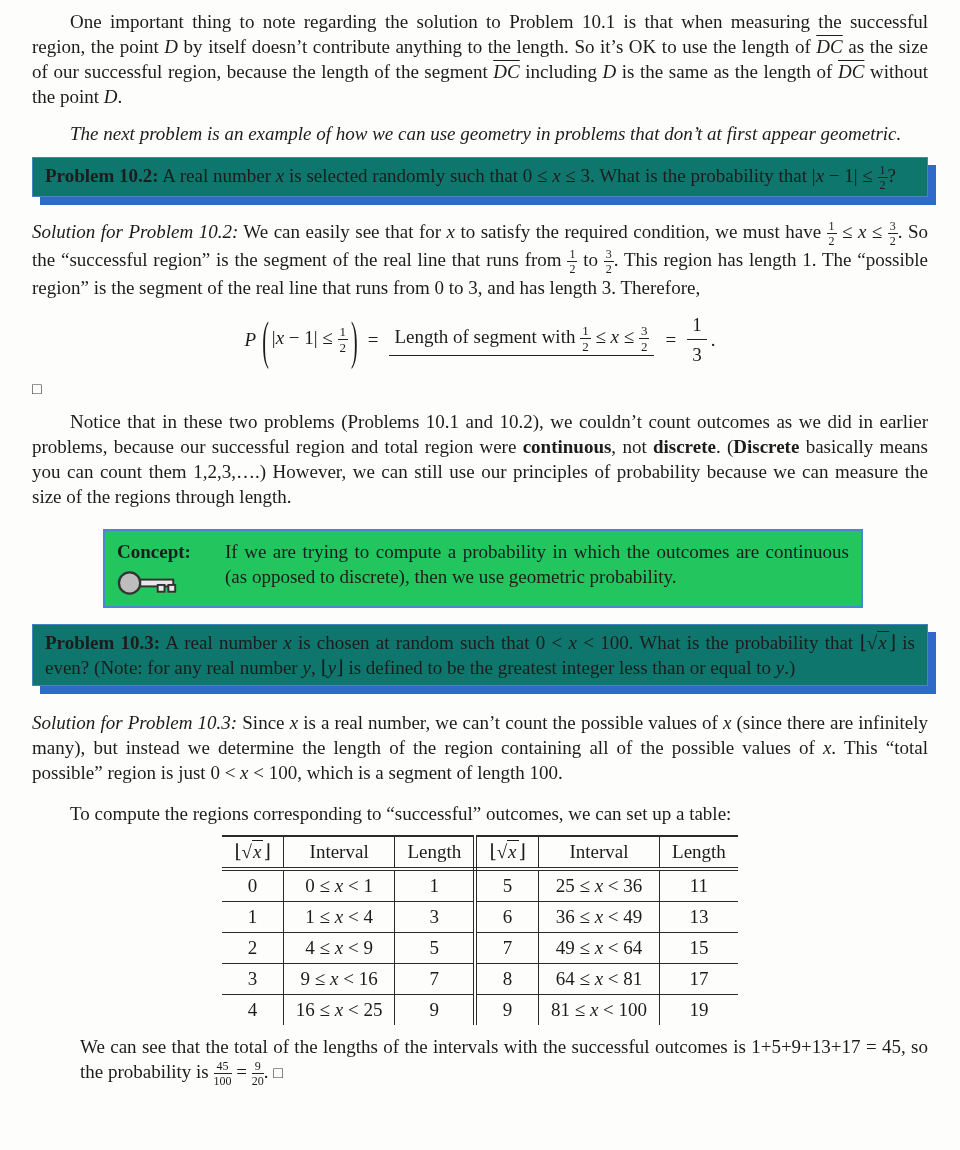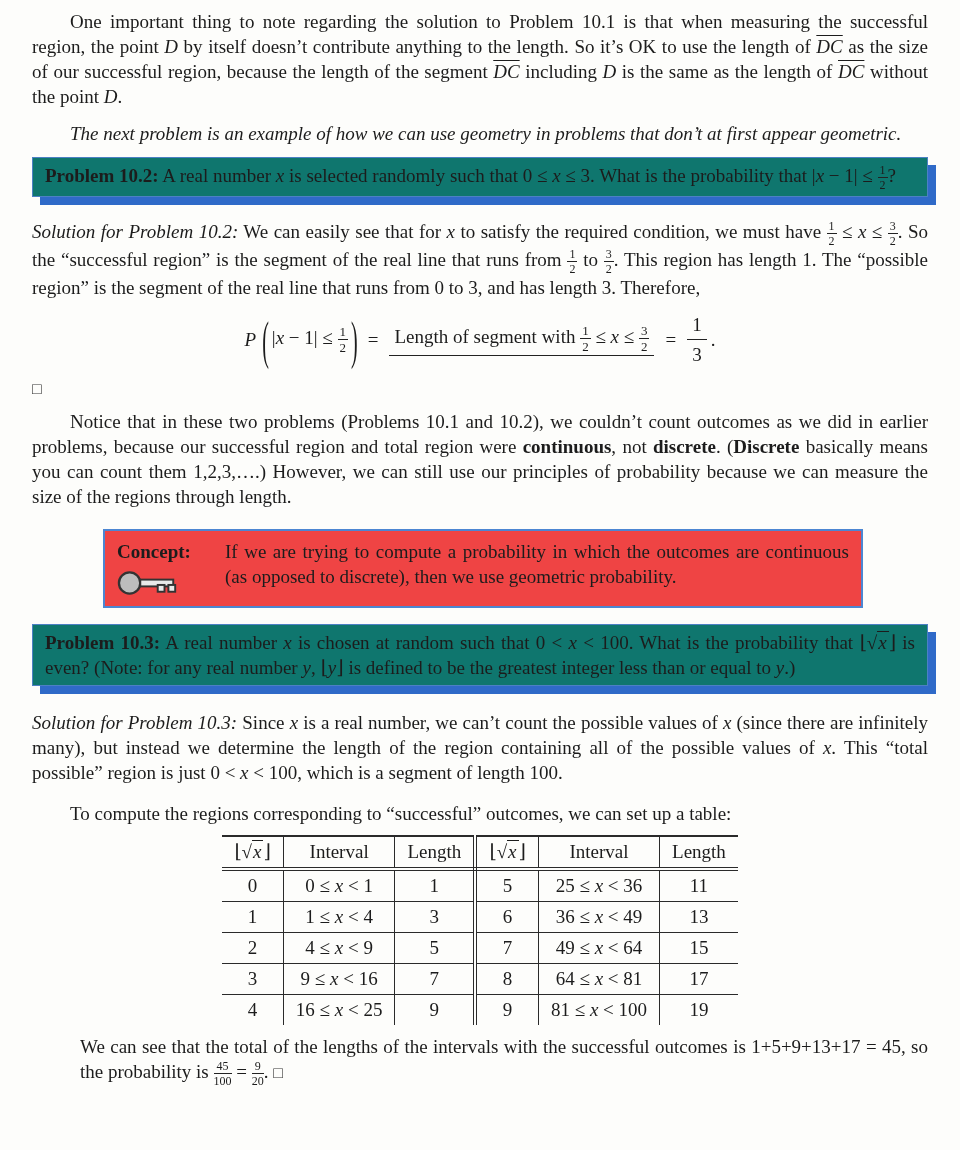--- a/index.html
+++ b/index.html
@@ -27,21 +27,21 @@
   .vinc{border-top:1.3px solid currentColor;font-style:italic;padding:0 2px 0 1px;}
   
   .pbox{
     background:#0f766e;border:1.5px solid #4c80c4;
     box-shadow:8px 8px 0 #2f6ac8;
     padding:5px 12px;margin-top:11px;text-align:justify;
   }
   
   .cbox{
     display:flex;gap:16px;align-items:flex-start;
-    background:#ef4444;border:2px solid #4c86d2;
+    background:#22c55e;border:2px solid #4c86d2;
     padding:8px 12px;margin:20px 65px 0 71px;
   }
   .cbox .clabelcol{flex:0 0 92px;}
   .cbox .clabel{font-weight:bold;}
   .cbox .ctext{flex:1;text-align:justify;}
   
   .equation{display:flex;justify-content:center;align-items:center;margin-top:4px;}
   .eqP{font-style:italic;margin-right:3px;}
   .bigparen{display:inline-block;transform:scaleY(2.6);font-size:20px;line-height:1;margin:0 3px;font-weight:300;}
   .eqfrac{display:inline-block;text-align:center;margin:8px 4px;}

